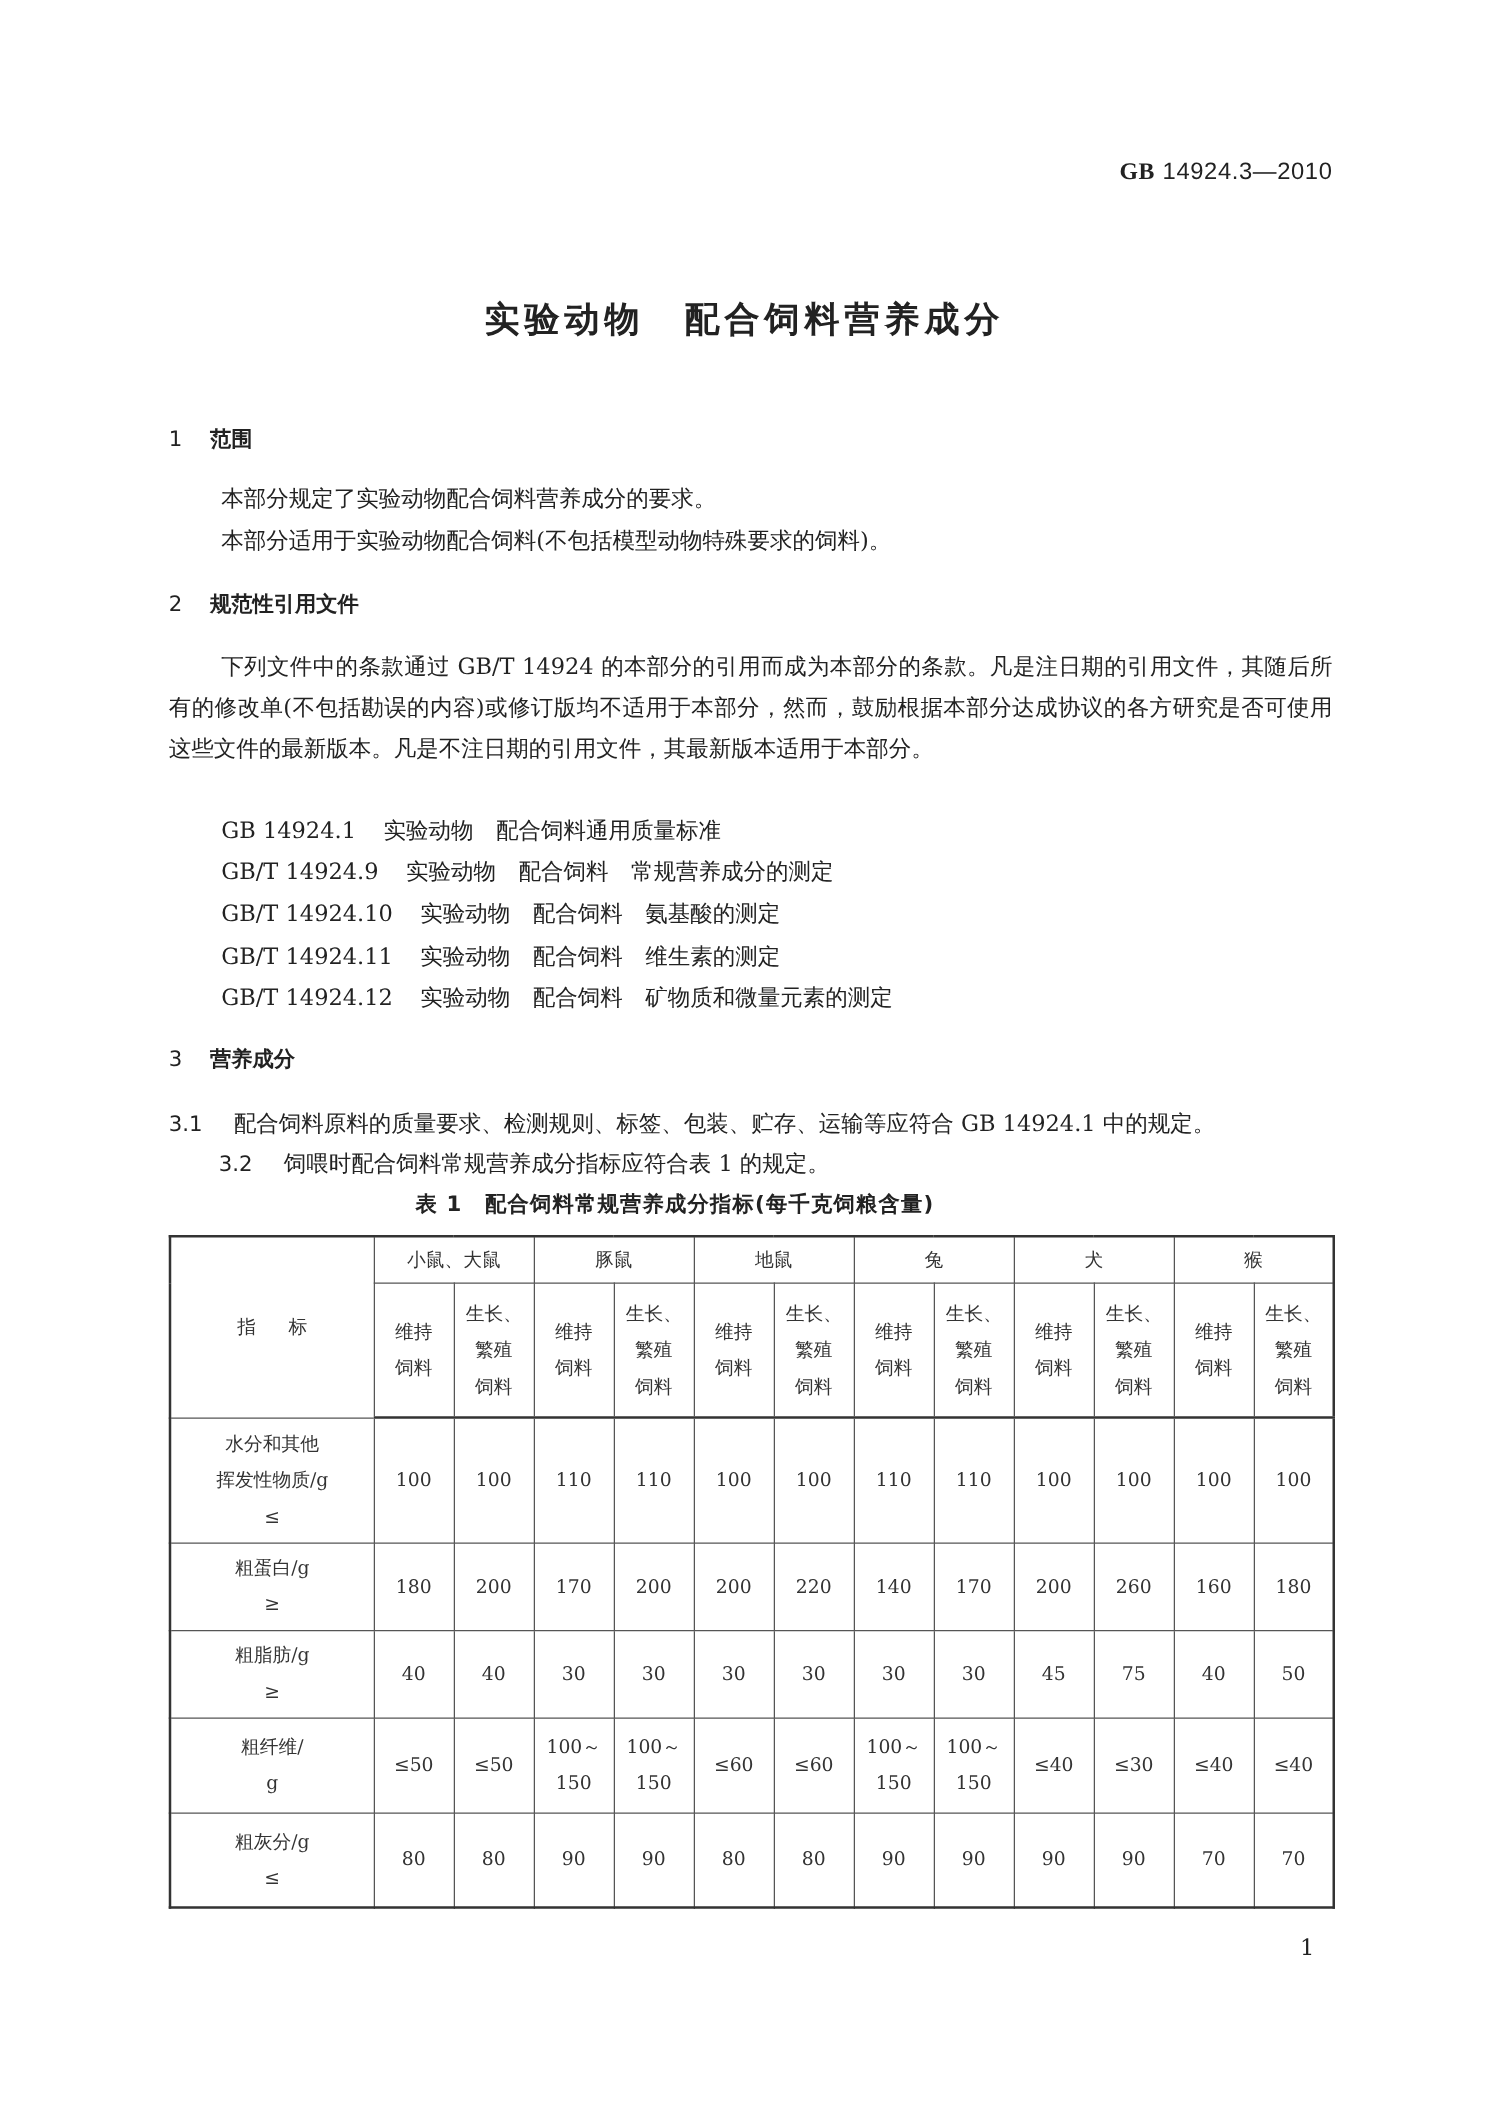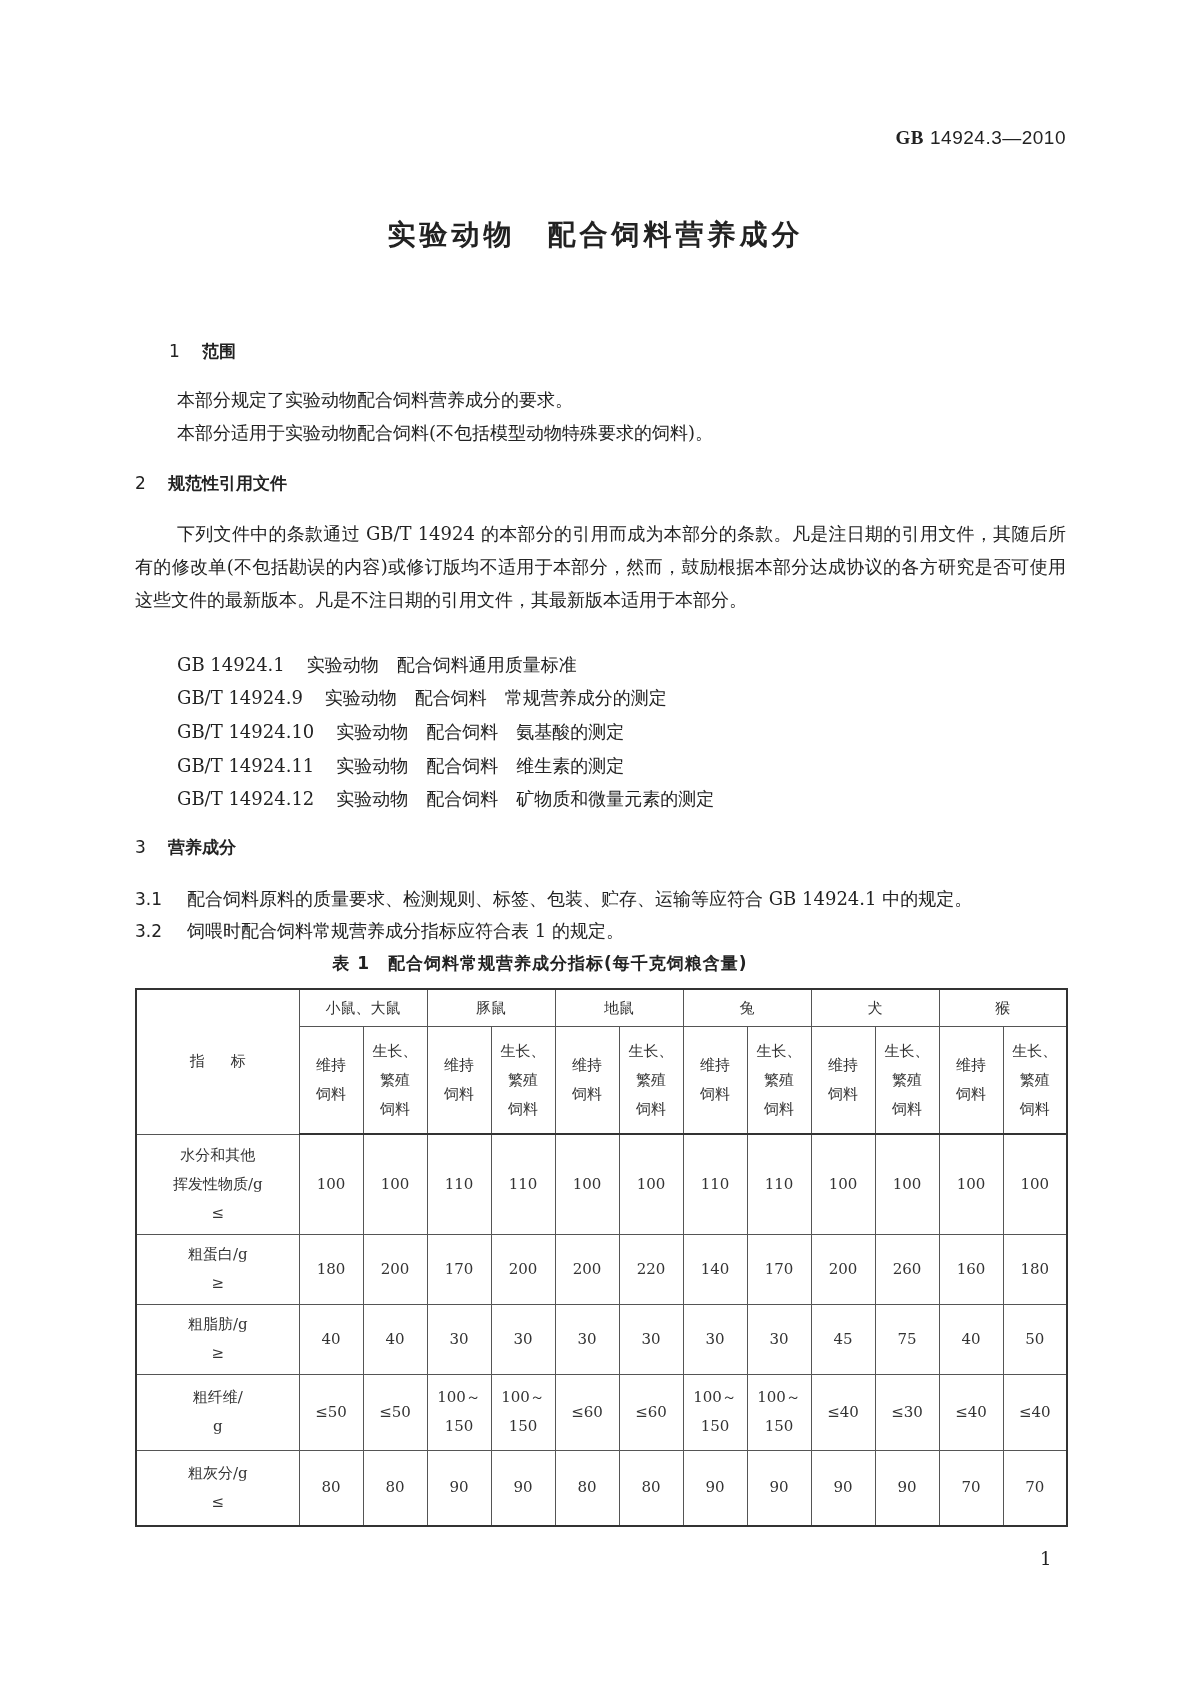--- a/index.html
+++ b/index.html
@@ -1,21 +1,21 @@
 <!DOCTYPE html>
 <html><head>
 <meta charset="utf-8">
 <style>
   html, body { margin:0; padding:0; background:#ffffff; }
   body { width:1191px; height:1684px; position:relative; overflow:hidden;
          font-family:"DejaVu Serif","Liberation Serif",serif; color:#222; }
   .abs { position:absolute; white-space:nowrap; }
   .std-code { right:125px; top:127px; font-size:19px; font-family:"Liberation Sans","DejaVu Sans",sans-serif; letter-spacing:0.5px; }
   .std-code b { font-family:Liberation Serif, serif; font-weight:bold; margin-right:6px; }
-  .doc-title { left:0; width:1191px; text-align:center; top:216px; font-size:28px; font-weight:bold;
+  .doc-title { left:0; width:1191px; text-align:center; top:237px; font-size:28px; font-weight:bold;
                font-family:"DejaVu Sans",sans-serif; letter-spacing:4px; }
   .sec-head { left:135px; font-size:17px; font-weight:bold; font-family:"DejaVu Sans",sans-serif; }
   .sec-head .num { display:inline-block; width:33px; font-weight:normal; }
   .para { font-size:18px; line-height:33px; }
   .indent { left:177px; }
   .body-left { left:135px; width:931px; white-space:normal; text-align:justify; }
   .body-left .first { padding-left:42px; }
   .ref-code { display:inline-block; }
   .gap { display:inline-block; width:22px; }
   .clause { left:135px; font-size:18px; }
@@ -31,42 +31,42 @@
   table.nut .ind-head { letter-spacing:26px; padding-left:26px; }
   .page-num { left:1040px; top:1548px; font-size:18px; }
 </style>
 </head>
 <body>
 
 <div class="abs std-code"><b>GB</b><span>14924.3—2010</span></div>
 
 <div class="abs doc-title">实验动物　配合饲料营养成分</div>
 
-<div class="abs sec-head" style="top:340px;margin-left:34px;">
+<div class="abs sec-head" style="top:340px;">
   <span class="num">1</span><span>范围</span>
 </div>
 <div class="abs para indent" style="top:383px;">本部分规定了实验动物配合饲料营养成分的要求。</div>
 <div class="abs para indent" style="top:416px;">本部分适用于实验动物配合饲料(不包括模型动物特殊要求的饲料)。</div>
 
 <div class="abs sec-head" style="top:472px;">
   <span class="num">2</span><span>规范性引用文件</span>
 </div>
 <div class="abs para body-left" style="top:517px;"><span class="first">下列文件中的条款通过 GB/T 14924 的本部分的引用而成为本部分的条款。凡是注日期的引用文件，其随后所有的修改单(不包括勘误的内容)或修订版均不适用于本部分，然而，鼓励根据本部分达成协议的各方研究是否可使用这些文件的最新版本。凡是不注日期的引用文件，其最新版本适用于本部分。</span></div>
 
 <div class="abs para indent" style="top:648px;"><span class="ref-code">GB 14924.1</span><span class="gap"></span><span>实验动物　配合饲料通用质量标准</span></div>
 <div class="abs para indent" style="top:681px;"><span class="ref-code">GB/T 14924.9</span><span class="gap"></span><span>实验动物　配合饲料　常规营养成分的测定</span></div>
 <div class="abs para indent" style="top:715px;"><span class="ref-code">GB/T 14924.10</span><span class="gap"></span><span>实验动物　配合饲料　氨基酸的测定</span></div>
 <div class="abs para indent" style="top:749px;"><span class="ref-code">GB/T 14924.11</span><span class="gap"></span><span>实验动物　配合饲料　维生素的测定</span></div>
 <div class="abs para indent" style="top:782px;"><span class="ref-code">GB/T 14924.12</span><span class="gap"></span><span>实验动物　配合饲料　矿物质和微量元素的测定</span></div>
 
 <div class="abs sec-head" style="top:836px;">
   <span class="num">3</span><span>营养成分</span>
 </div>
 <div class="abs clause" style="top:887px;"><span class="cnum">3.1</span><span>配合饲料原料的质量要求、检测规则、标签、包装、贮存、运输等应符合 GB 14924.1 中的规定。</span></div>
-<div class="abs clause" style="top:919px;"><span class="cnum">3.2</span><span>饲喂时配合饲料常规营养成分指标应符合表 1 的规定。</span></div>
+<div class="abs clause" style="top:919px;margin-left:40px;"><span class="cnum">3.2</span><span>饲喂时配合饲料常规营养成分指标应符合表 1 的规定。</span></div>
 
 <div class="abs caption">表 1　配合饲料常规营养成分指标(每千克饲粮含量)</div>
 
 <table class="nut">
   <colgroup>
     <col style="width:163px">
     <col style="width:64px">
       <col style="width:64px">
       <col style="width:64px">
       <col style="width:64px">

